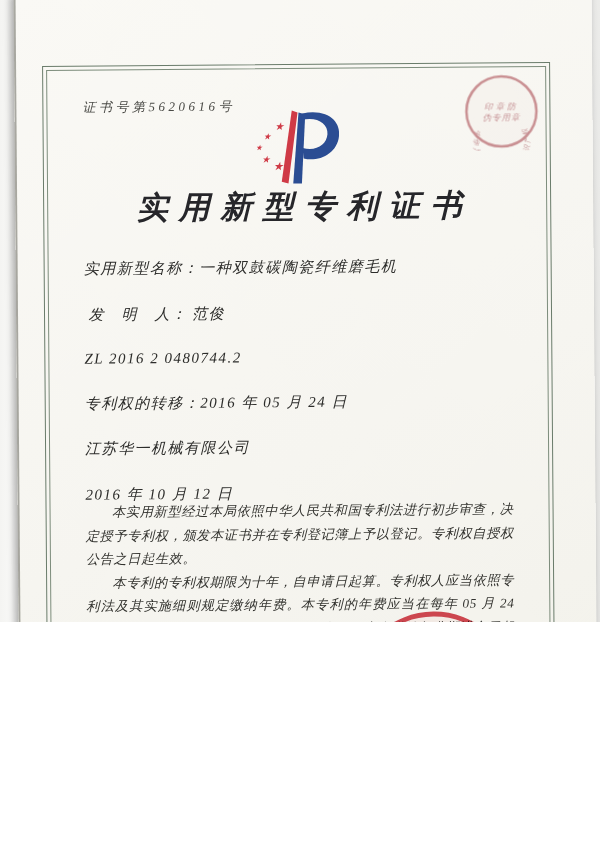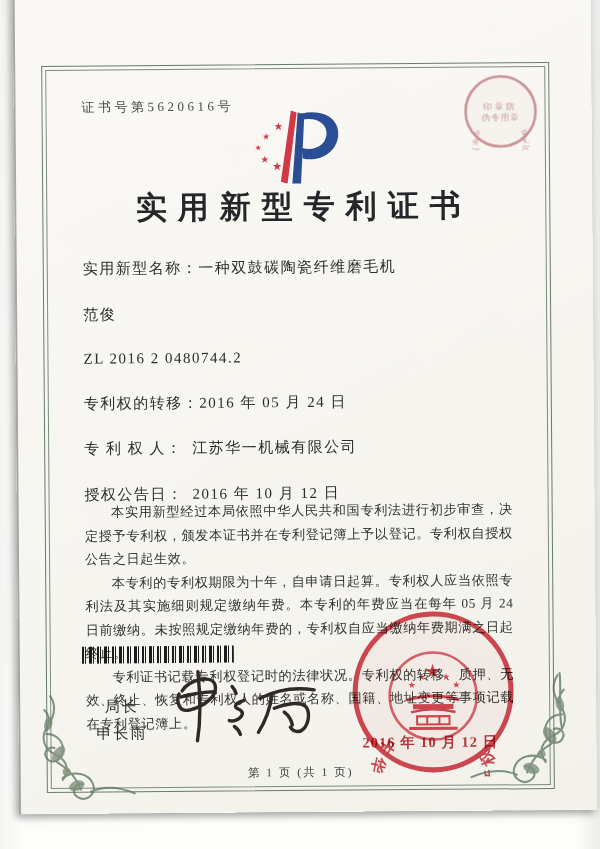--- a/index.html
+++ b/index.html
@@ -1,20 +1,20 @@
 <!DOCTYPE html>
 <html><head>
 <meta charset="utf-8">
 <style>
   * { margin:0; padding:0; box-sizing:border-box; }
   html,body { width:600px; height:849px; }
   body { font-family:"Liberation Serif","DejaVu Serif",serif; background:#ffffff; }
 
-  .photo { position:relative; width:600px; height:849px; overflow:hidden;
-    background:linear-gradient(90deg,#f4f4f2 0%,#fdfdfc 4%,#fdfdfc 96%,#ececea 100%); }
+  .photo { position:relative; width:600px; height:622px; overflow:hidden;
+    background:linear-gradient(90deg,#f4f4f2 0%,#fdfdfc 4%,#fdfdfc 96%,#ececea 100%);font-style:italic; }
 
   .sheet { position:absolute; inset:0; transform:rotate(-0.45deg); transform-origin:50% 50%; }
 
   .paper { position:absolute; left:16px; top:-10px; width:578px; height:822px;
     background:linear-gradient(155deg,#faf9f5 0%,#f6f5f0 55%,#f2f1ea 100%);
     border-left:2px solid rgba(70,70,62,.45);
     box-shadow:-4px 3px 7px rgba(0,0,0,.22), 0 4px 8px rgba(0,0,0,.18); }
 
   .frame { position:absolute; left:44px; top:64px; width:508px; height:727px;
     border:1.5px solid #6a7c6b; }
@@ -24,21 +24,21 @@
     letter-spacing:3.5px; }
 
   .logo { position:absolute; left:253px; top:104px; width:96px; height:86px; }
 
   .title { position:absolute; left:0; top:186px; width:100%; text-align:center;
     font-size:31px; font-weight:600; color:#26262a; letter-spacing:11px; text-indent:11px; }
 
   .fields { position:absolute; left:84px; top:258px; width:440px; }
   .field-row { display:flex; margin-bottom:26.5px; font-size:15px; color:#2d2d2b;
     letter-spacing:1.5px; white-space:nowrap; }
-  .field-row .lab { min-width:108px; }
+  .field-row .lab { min-width:108px;text-align:center; }
 
   .paras { position:absolute; left:84px; top:499px; width:428px; }
   .paras p { font-size:13.2px; line-height:23.5px; color:#33332f; text-align:justify;
     text-indent:2em; letter-spacing:.6px; }
 
   .barcode { position:absolute; left:80px; top:645px; width:152px; height:17px;
     background:repeating-linear-gradient(90deg,
       #1c1c1c 0 2px, transparent 2px 3px,
       #1c1c1c 3px 4px, transparent 4px 7px,
       #1c1c1c 7px 10px, transparent 10px 11px,
@@ -89,35 +89,34 @@
     </svg>
 
     <div class="title">实用新型专利证书</div>
 
     <div class="fields">
       <div class="field-row">
         <span class="lab">实用新型名称：</span>
         <span class="val">一种双鼓碳陶瓷纤维磨毛机</span>
       </div>
       <div class="field-row">
+        <span class="lab">发　明　人：</span>
         <span class="val">范俊</span>
       </div>
       <div class="field-row">
         <span class="val">ZL 2016 2 0480744.2</span>
       </div>
       <div class="field-row">
         <span class="lab">专利权的转移：</span>
         <span class="val">2016 年 05 月 24 日</span>
       </div>
       <div class="field-row">
-        <span class="lab">专 利 权 人：</span>
         <span class="val">江苏华一机械有限公司</span>
       </div>
       <div class="field-row">
-        <span class="lab">授权公告日：</span>
         <span class="val">2016 年 10 月 12 日</span>
       </div>
     </div>
 
     <div class="paras">
       <p>本实用新型经过本局依照中华人民共和国专利法进行初步审查，决定授予专利权，颁发本证书并在专利登记簿上予以登记。专利权自授权公告之日起生效。</p>
       <p>本专利的专利权期限为十年，自申请日起算。专利权人应当依照专利法及其实施细则规定缴纳年费。本专利的年费应当在每年 05 月 24 日前缴纳。未按照规定缴纳年费的，专利权自应当缴纳年费期满之日起终止。</p>
       <p>专利证书记载专利权登记时的法律状况。专利权的转移、质押、无效、终止、恢复和专利权人的姓名或名称、国籍、地址变更等事项记载在专利登记簿上。</p>
     </div>
 

